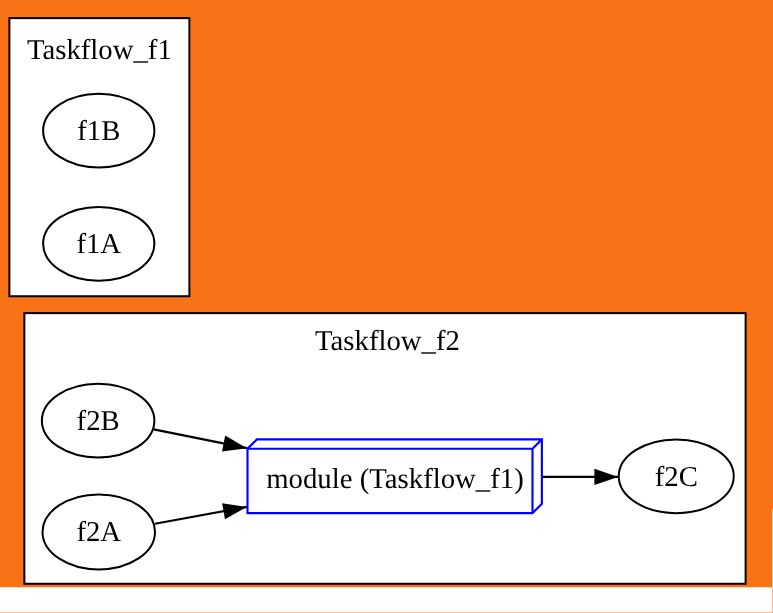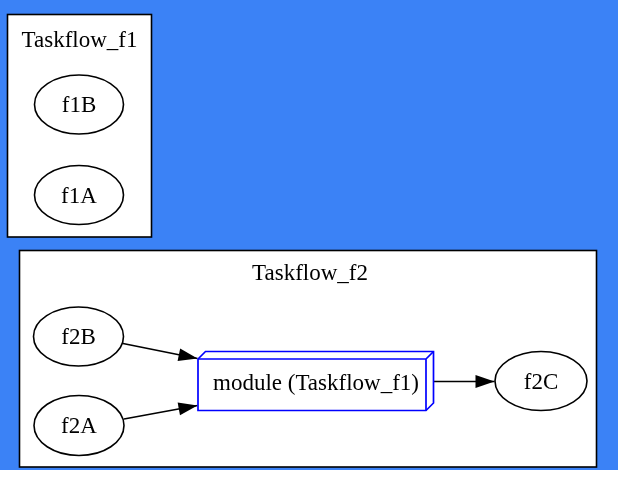--- a/index.html
+++ b/index.html
@@ -4,21 +4,21 @@
 <style>
   html, body {
     margin: 0;
     padding: 0;
     background: #ffffff;
   }
   .canvas {
     position: relative;
     width: 618px;
     height: 470px;
-    background: #3b82f6;
+    background: #f97316;
     overflow: hidden;
   }
   svg text {
     font-family: "Liberation Serif", "DejaVu Serif", serif;
     font-size: 23px;
     fill: #000000;
   }
 </style>
 </head>
 <body>

